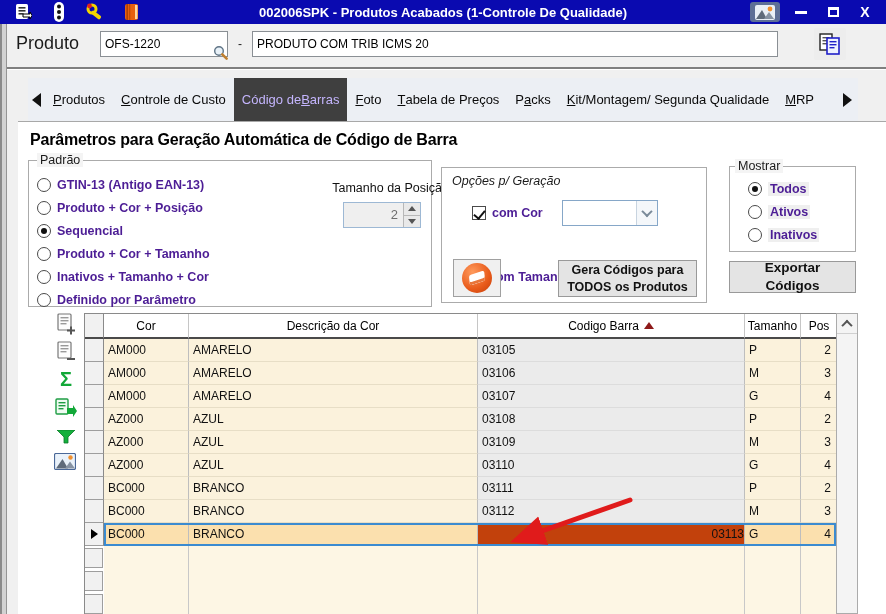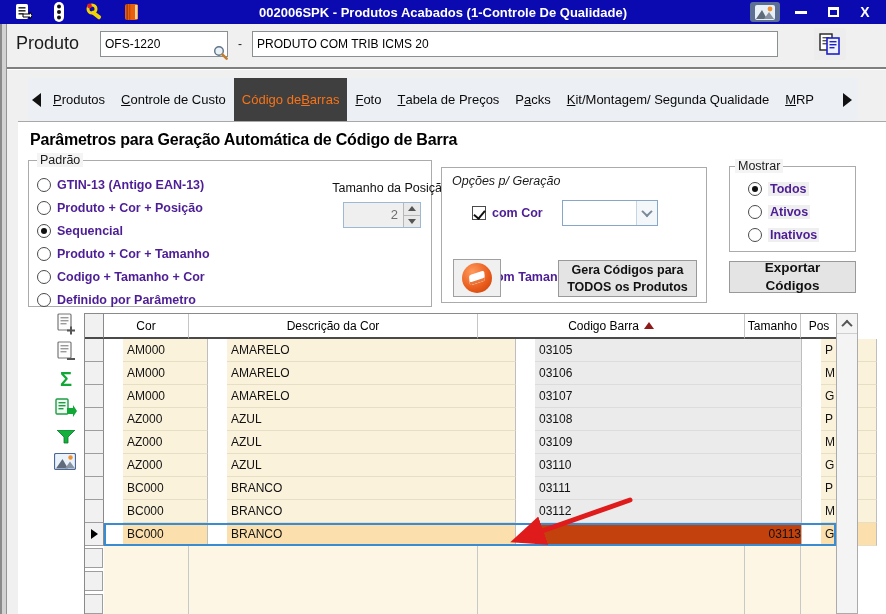--- a/index.html
+++ b/index.html
@@ -28,21 +28,21 @@
   .tinput{border:1px solid #8A8F94;background:#fff;height:26px;font-size:12px;padding:0 4px;color:#000;}
   .sep{left:238px;top:37px;font-size:12px;color:#222;}
   .copy-btn{left:814px;top:28px;width:32px;height:32px;display:flex;align-items:center;justify-content:center;cursor:pointer;background:#EDEDED;border-radius:2px;}
 
   .divider{left:0;top:67px;width:886px;height:3px;background:#7F7F7F;border-bottom:1px solid #FFF;}
   .leftframe{left:0;top:24px;width:7px;height:590px;background:#D2D2D2;border-left:2px solid #8A8A8A;border-right:1px solid #949494;}
 
   
   .tabstrip{left:28px;top:78px;width:830px;height:43px;background:#ECEFF4;display:flex;align-items:center;}
   .tab{padding:0 8px;height:43px;display:flex;align-items:center;font-size:13px;color:#0A0A0A;cursor:pointer;white-space:nowrap;}
-  .tab.on{background:var(--selected-tab-bg);color:#f97316;}
+  .tab.on{background:var(--selected-tab-bg);color:#c4b5fd;}
   .tab u{text-decoration:underline;}
   .tri-left{width:0;height:0;border-top:7px solid transparent;border-bottom:7px solid transparent;border-right:9px solid #111;margin:0 4px 0 4px;cursor:pointer;}
   .tri-right{width:0;height:0;border-top:7px solid transparent;border-bottom:7px solid transparent;border-left:9px solid #111;margin-left:auto;margin-right:6px;cursor:pointer;}
 
   .panel{left:18px;top:121px;width:868px;height:493px;background:#fff;border-top:1px solid #A8A8A8;}
   .heading{left:30px;top:131px;font-size:16px;font-weight:bold;color:#000;letter-spacing:-0.2px;}
 
   
   .gbox{border:1px solid #ABABAB;background:#fff;}
   .legend{position:absolute;top:-8px;left:8px;background:#F4F4F4;padding:0 3px;font-size:12.5px;color:#1A1A1A;}
@@ -87,21 +87,21 @@
   .hc-rowhdr{background:#F1F1F1;border-right:1px solid #8A8A8A;cursor:default;}
   .sort-up{width:0;height:0;border-left:5px solid transparent;border-right:5px solid transparent;border-bottom:7px solid var(--sort-red);}
   .w-rowhdr{width:19px;flex:none;}
   .w-cor{width:85px;flex:none;}
   .w-desc{width:289px;flex:none;}
   .w-cod{width:267px;flex:none;}
   .w-tam{width:56px;flex:none;}
   .w-pos{width:36px;flex:none;}
 
   .grow{display:flex;height:23px;position:relative;cursor:pointer;}
-  .gcell{font-size:12px;line-height:22px;padding-left:4px;border-right:1px solid #BEBEBE;overflow:hidden;white-space:nowrap;margin-left:19px;}
+  .gcell{font-size:12px;line-height:22px;padding-left:4px;border-right:1px solid #BEBEBE;overflow:hidden;white-space:nowrap;}
   .c-cor,.c-desc,.c-tam,.c-pos{background:var(--row-cream);border-bottom:1px solid #E7DEC6;}
   .c-cod{background:var(--row-code-gray);border-bottom:1px solid #DCDCDC;}
   .c-pos{text-align:right;padding-right:5px;padding-left:0;}
   .rowhdr{background:#F1F1F1;border-right:1px solid #8A8A8A;border-bottom:1px solid #9E9E9E;display:flex;align-items:center;justify-content:center;}
   .sel .c-cor,.sel .c-desc,.sel .c-tam,.sel .c-pos{background:var(--selected-row);}
   .sel .c-cod{background:#c2410c;text-align:right;}
   .grow.sel::after{content:'';position:absolute;left:19px;right:0;top:0;bottom:0;border:2px solid var(--selection-border);pointer-events:none;}
   .rowmark{width:0;height:0;border-top:5px solid transparent;border-bottom:5px solid transparent;border-left:7px solid #000;}
 
   .gfill{flex:1;display:flex;}
@@ -262,21 +262,21 @@
       <div class="optrow">
         <span class="radio on"></span>
         <span class="optlbl">Sequencial</span>
       </div>
       <div class="optrow">
         <span class="radio"></span>
         <span class="optlbl">Produto + Cor + Tamanho</span>
       </div>
       <div class="optrow">
         <span class="radio"></span>
-        <span class="optlbl">Codigo + Tamanho + Cor</span>
+        <span class="optlbl">Inativos + Tamanho + Cor</span>
       </div>
       <div class="optrow">
         <span class="radio"></span>
         <span class="optlbl">Definido por Parâmetro</span>
       </div>
     </div>
   <span style="position:absolute;left:260px;top:20px;width:160px;text-align:right;font-size:12.5px;">Tamanho da Posição</span>
 </div>
 <div class="abs spin">
   <span class="spin-val">2</span>

